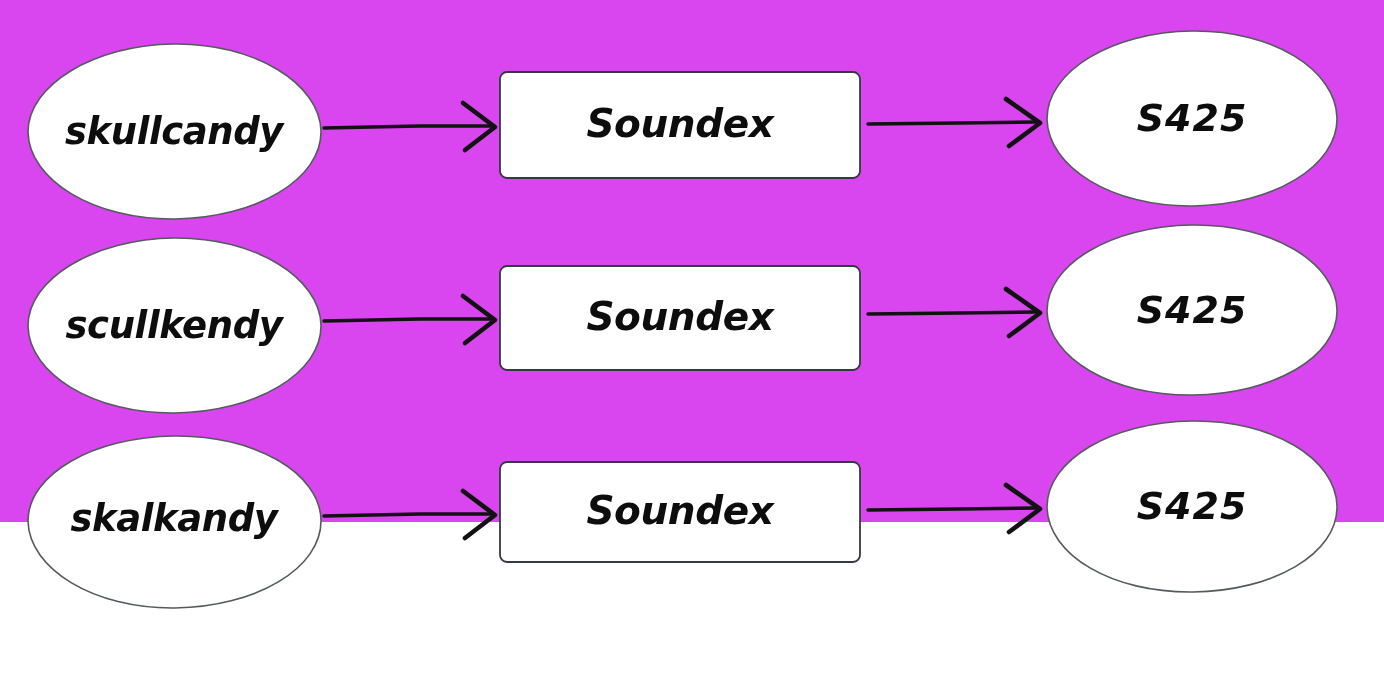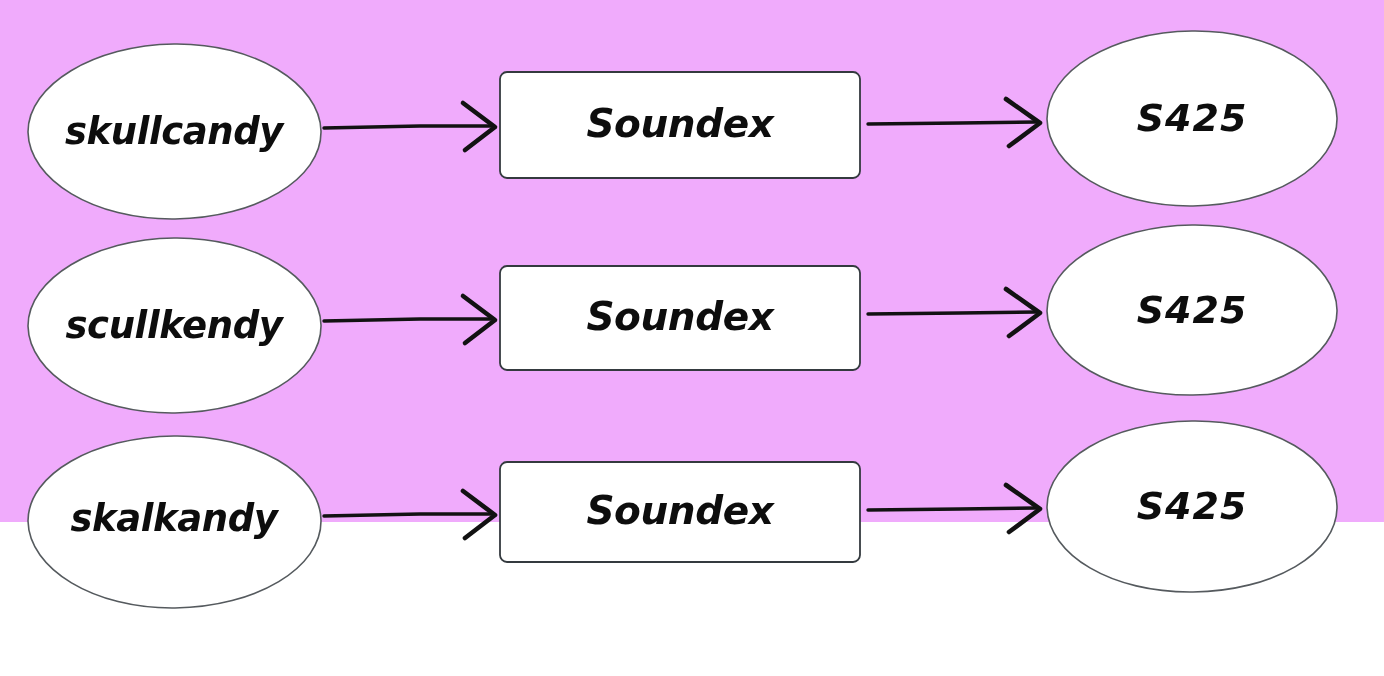--- a/index.html
+++ b/index.html
@@ -11,21 +11,21 @@
   body {
     width: 1384px;
     height: 676px;
     overflow: hidden;
     font-family: "DejaVu Sans", sans-serif;
   }
   #diagram-root {
     position: relative;
     width: 1384px;
     height: 522px;
-    background: #f0abfc;
+    background: #d946ef;
   }
   #diagram-svg {
     position: absolute;
     top: 0;
     left: 0;
     width: 1384px;
     height: 676px;
   }
   .node-shape-ellipse {
     fill: #ffffff;

